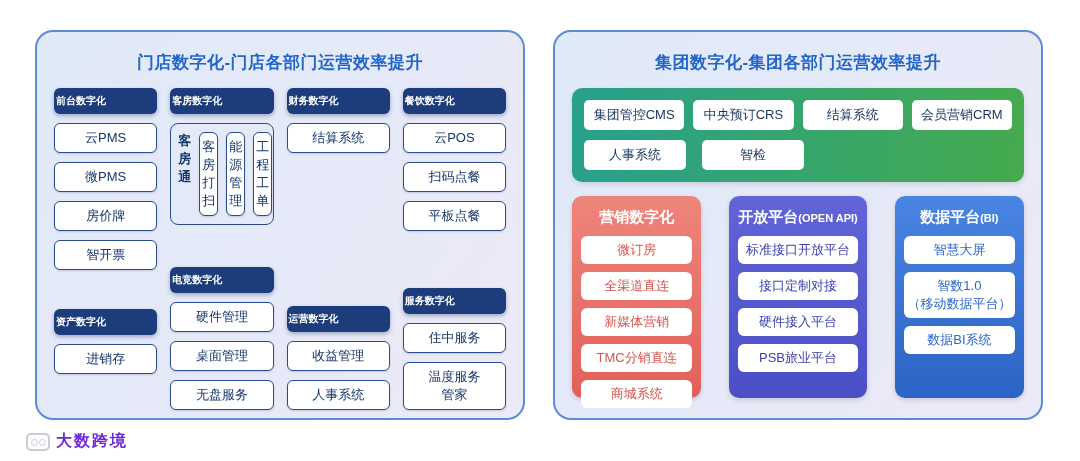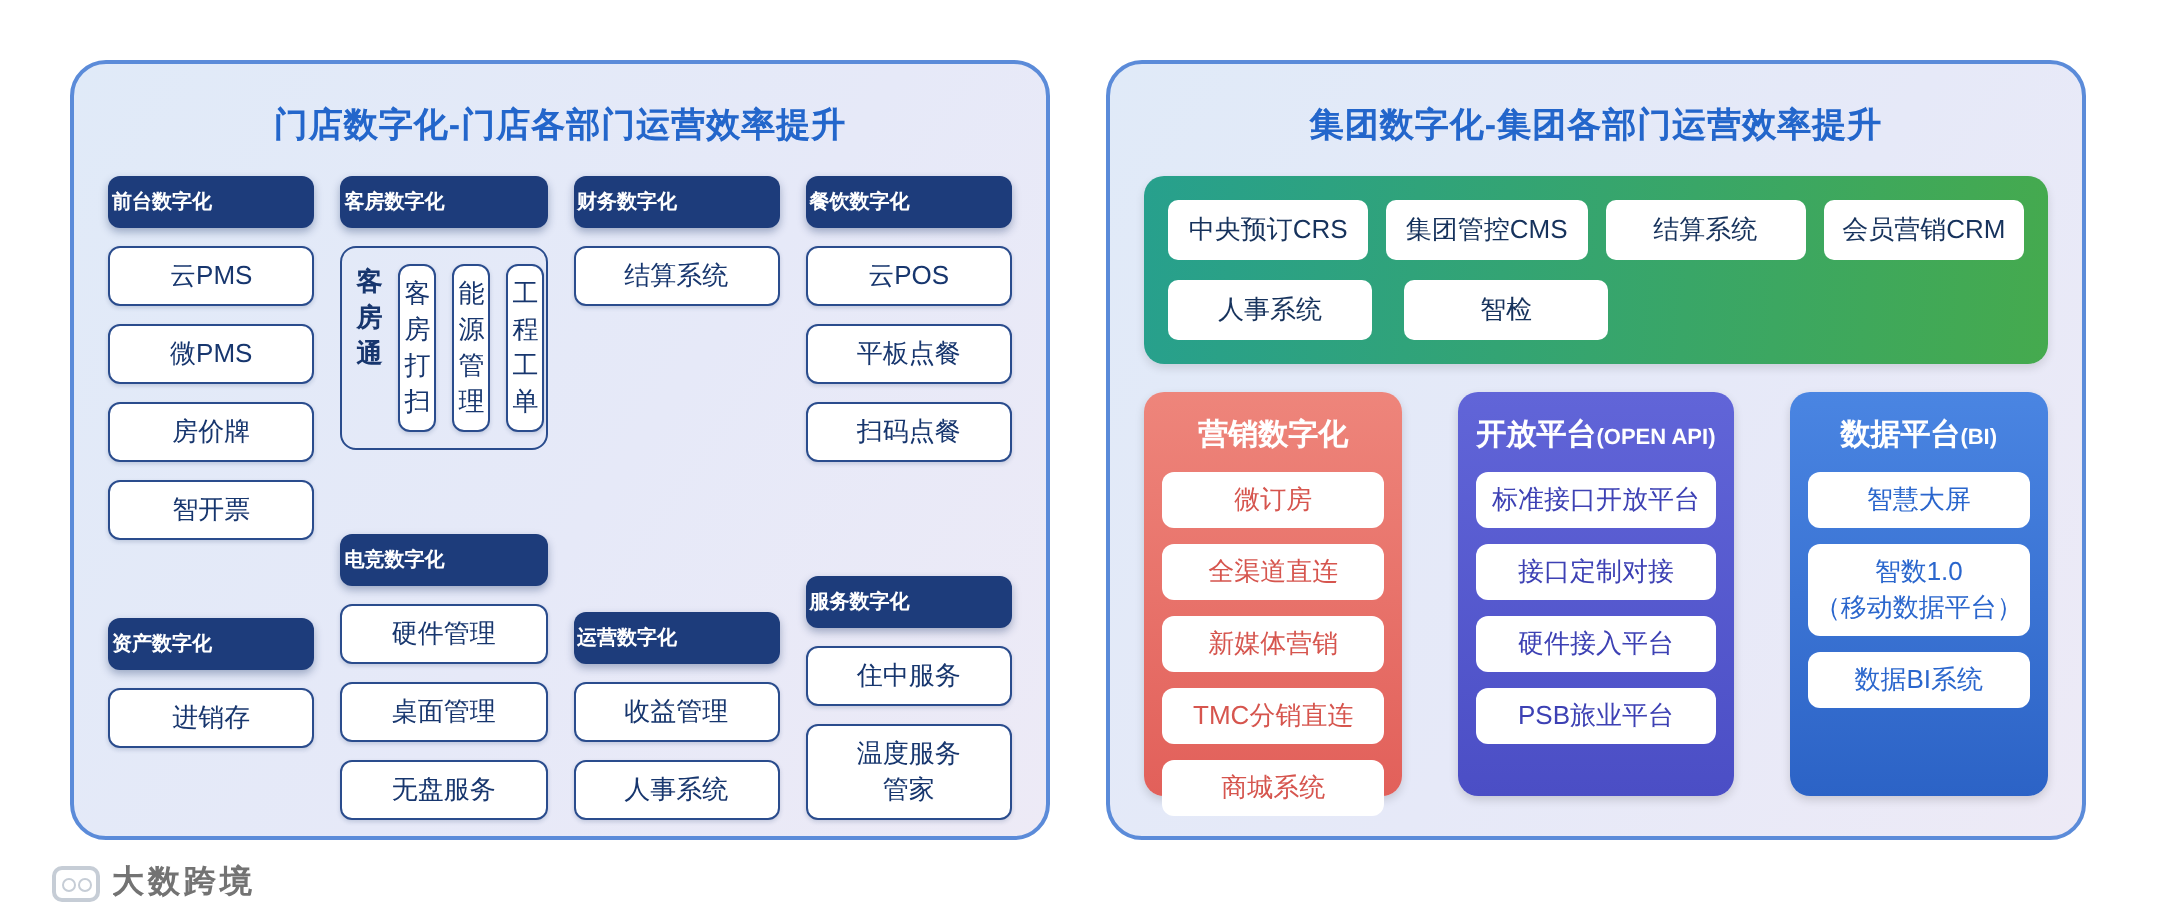--- a/index.html
+++ b/index.html
@@ -41,21 +41,21 @@
   .citm{background:#fff;border-radius:6px;text-align:center;font-size:13px;padding:5px 2px;white-space:pre-line}
   .cbox.marketing{background:linear-gradient(180deg,#ee857b,#e2605a)}
   .marketing .citm{color:#d6554e}
   .cbox.openapi{background:linear-gradient(180deg,#6165d8,#4b4ec5)}
   .openapi .citm{color:#3d41b4}
   .cbox.dataplat{background:linear-gradient(180deg,#4a85e2,#2c63c6)}
   .dataplat .citm{color:#2a66cd}
 
   
   .watermark{position:absolute;left:26px;top:431px;display:flex;align-items:center;gap:6px;
-             color:#737373;font-weight:bold;font-size:16px;letter-spacing:2px}
+             color:#6d28d9;font-weight:bold;font-size:16px;letter-spacing:2px}
   .wicon{width:24px;height:18px;border:2px solid #c6cdd6;border-radius:5px;position:relative;flex:0 0 auto}
   .wicon::before,.wicon::after{content:"";position:absolute;top:4px;width:5px;height:5px;border:1.5px solid #c6cdd6;border-radius:50%}
   .wicon::before{left:3px}
   .wicon::after{left:11px}
 </style>
 </head>
 <body>
 
 <div class="panel left">
   <div class="panel-title">门店数字化-门店各部门运营效率提升</div>
@@ -102,41 +102,41 @@
         <div class="hdr">运营数字化</div>
         <div class="itm">收益管理</div>
         <div class="itm">人事系统</div>
       </div>
     </div>
 
     <div class="lcol">
       <div class="sec">
         <div class="hdr">餐饮数字化</div>
         <div class="itm">云POS</div>
+        <div class="itm">扫码点餐</div>
         <div class="itm">平板点餐</div>
-        <div class="itm">扫码点餐</div>
       </div>
       <div class="sec">
         <div class="hdr">服务数字化</div>
         <div class="itm">住中服务</div>
         <div class="itm">温度服务
 管家</div>
       </div>
     </div>
 
   </div>
 </div>
 
 <div class="panel right">
   <div class="panel-title">集团数字化-集团各部门运营效率提升</div>
 
   <div class="greenbox">
     <div class="grow1">
+      <div class="gitm">集团管控CMS</div>
       <div class="gitm">中央预订CRS</div>
-      <div class="gitm">集团管控CMS</div>
       <div class="gitm">结算系统</div>
       <div class="gitm">会员营销CRM</div>
     </div>
     <div class="grow2">
       <div class="gitm">人事系统</div>
       <div class="gitm">智检</div>
     </div>
   </div>
 
   <div class="rcols">

